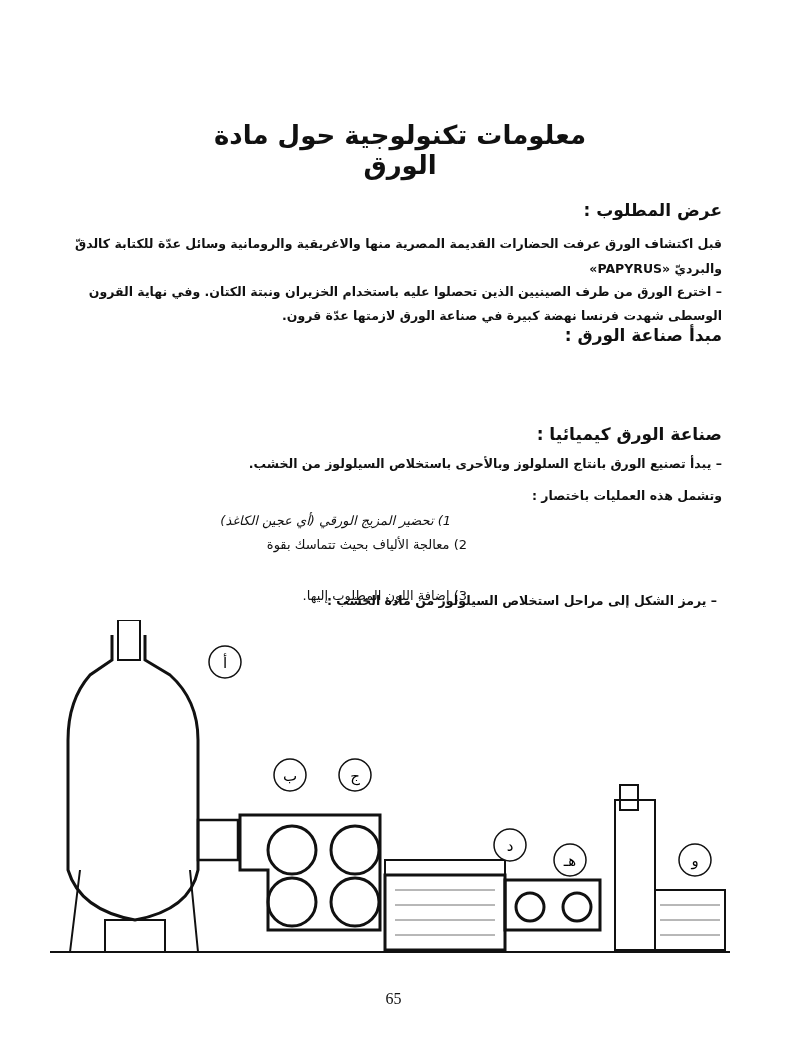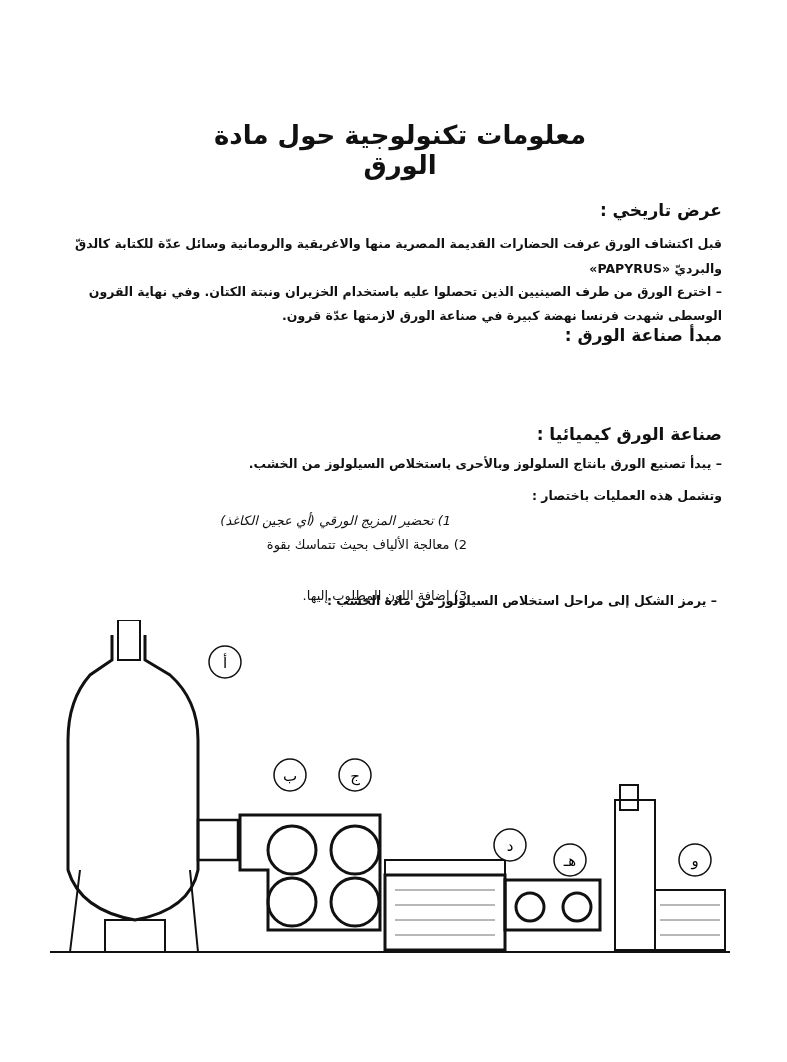--- a/index.html
+++ b/index.html
@@ -16,21 +16,21 @@
             font-family: "Liberation Serif", serif; font-size: 16px; }
   svg.fig { position: absolute; left: 50px; top: 620px; }
 </style>
 </head>
 <body>
 
 <div class="page">
 
   <div class="title rtl">معلومات تكنولوجية حول مادة الورق</div>
 
-  <div class="h2 rtl" style="top:200px;">عرض تاريخي :</div>
+  <div class="h2 rtl" style="top:200px;">عرض المطلوب :</div>
   <div class="p rtl" style="top:236px;">قبل اكتشاف الورق عرفت الحضارات القديمة المصرية منها والاغريقية والرومانية وسائل عدّة للكتابة كالدقّ</div>
   <div class="p rtl" style="top:261px;">والبرديّ «PAPYRUS»</div>
   <div class="p rtl" style="top:308px;">الوسطى شهدت فرنسا نهضة كبيرة في صناعة الورق لازمتها عدّة قرون.</div>
   <div class="p rtl" style="top:284px;">– اخترع الورق من طرف الصينيين الذين تحصلوا عليه باستخدام الخزيران ونبتة الكتان. وفي نهاية القرون</div>
 
   <div class="h2 rtl" style="top:325px;">مبدأ صناعة الورق :</div>
 
   <div class="h2 rtl" style="top:424px;">صناعة الورق كيميائيا :</div>
   <div class="p rtl" style="top:456px;">– يبدأ تصنيع الورق بانتاج السلولوز وبالأحرى باستخلاص السيلولوز من الخشب.</div>
   <div class="p rtl" style="top:488px;">وتشمل هذه العمليات باختصار :</div>
@@ -93,13 +93,14 @@
     <g font-family="DejaVu Sans, sans-serif" font-size="15" text-anchor="middle">
       <text x="175" y="48">أ</text>
       <text x="240" y="161">ب</text>
       <text x="305" y="161">ج</text>
       <text x="460" y="231">د</text>
       <text x="520" y="246">هـ</text>
       <text x="645" y="246">و</text>
     </g>
   </svg>
 
+  <div class="pageno">65</div>
 </div>
 
 </body></html>

